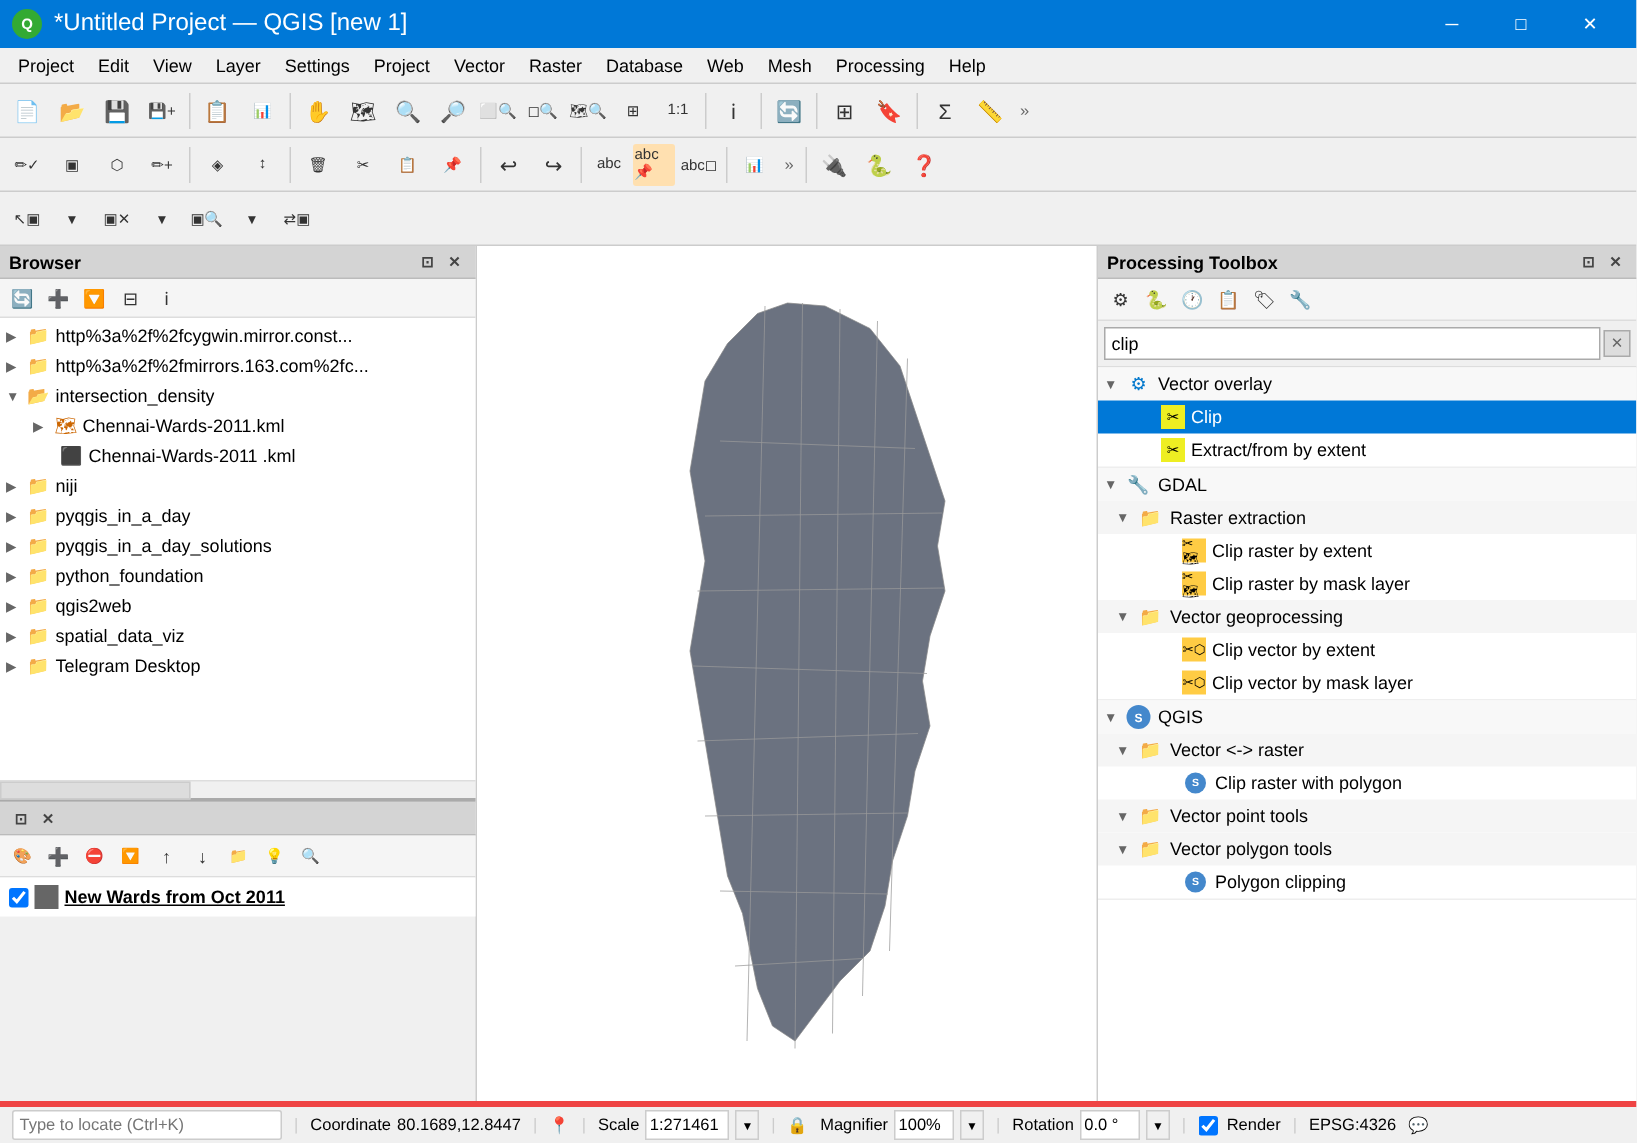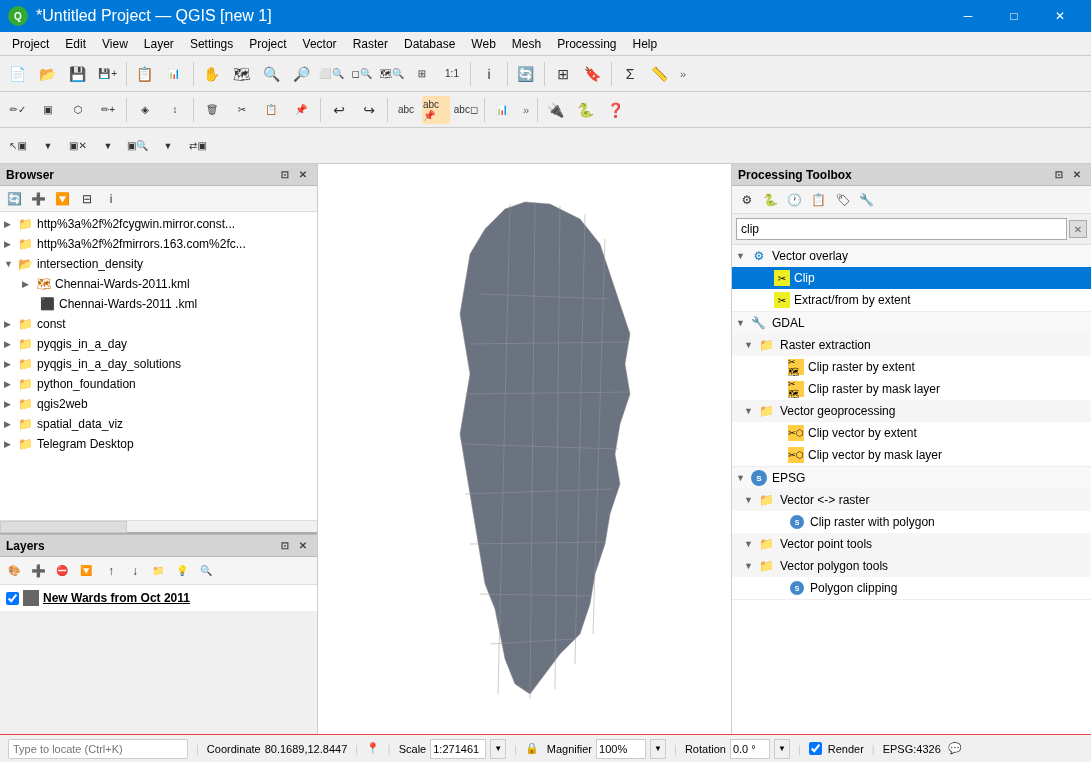--- a/index.html
+++ b/index.html
@@ -294,21 +294,21 @@
     }
     .tb-subitem.selected { background: #0078d7; }
     .tb-subitem.selected .tb-item-label { color: white; }
     .tb-icon { width: 18px; height: 18px; margin-right: 4px; flex-shrink: 0; display: flex; align-items: center; justify-content: center; }
     .tb-item-label { font-size: 12px; }
     .tb-arrow { width: 14px; font-size: 9px; color: #666; flex-shrink: 0; }
 
     
     #status-bar {
       background: #f0f0f0;
-      border-top: 1px solid #ef4444;
+      border-top: 4px solid #ef4444;
       height: 28px;
       display: flex;
       align-items: center;
       padding: 0 8px;
       gap: 8px;
       font-size: 11px;
     }
     .status-item {
       display: flex;
       align-items: center;
@@ -330,21 +330,21 @@
     }
     .status-dropdown {
       width: 16px; height: 20px;
       border: 1px solid #ccc;
       background: #f0f0f0;
       cursor: pointer;
       font-size: 8px;
       display: flex; align-items: center; justify-content: center;
     }
     .magnifier-input {
-      width: 50px; height: 20px;
+      width: 40px; height: 20px;
       border: 1px solid #ccc;
       padding: 0 2px;
       font-size: 11px;
     }
     .rotation-input {
       width: 40px; height: 20px;
       border: 1px solid #ccc;
       padding: 0 2px;
       font-size: 11px;
     }
@@ -527,21 +527,21 @@
         </div>
 
         <div class="tree-item" style="padding-left:40px;">
           <span class="tree-icon" style="color:#0055cc;">⬛</span>
           <span class="tree-label">Chennai-Wards-2011 .kml</span>
         </div>
 
         <div class="tree-item" style="padding-left:4px;">
           <span class="tree-arrow">▶</span>
           <span class="tree-icon">📁</span>
-          <span class="tree-label">const</span>
+          <span class="tree-label">niji</span>
         </div>
 
         <div class="tree-item" style="padding-left:4px;">
           <span class="tree-arrow">▶</span>
           <span class="tree-icon">📁</span>
           <span class="tree-label">pyqgis_in_a_day</span>
         </div>
 
         <div class="tree-item" style="padding-left:4px;">
           <span class="tree-arrow">▶</span>
@@ -574,21 +574,20 @@
         </div>
       </div>
 
       <div class="scrollbar-hint">
         <div class="h-scrollbar" style="width:40%; margin-left:0;"></div>
       </div>
     </div>
 
     <div id="layers-panel">
       <div class="panel-header">
-        <span class="panel-title">Layers</span>
         <div class="panel-controls">
           <div class="panel-ctrl-btn">⊡</div>
           <div class="panel-ctrl-btn">✕</div>
         </div>
       </div>
       <div class="layers-toolbar">
         <div class="panel-tb-btn" style="font-size:10px;">🎨</div>
         <div class="panel-tb-btn">➕</div>
         <div class="panel-tb-btn" style="font-size:10px;">⛔</div>
         <div class="panel-tb-btn" style="font-size:10px;">🔽</div>
@@ -754,21 +753,21 @@
           <span class="tb-item-label">Clip vector by mask layer</span>
         </div>
       </div>
 
       <div class="tb-group">
         <div class="tb-group-header">
           <span class="tb-arrow">▼</span>
           <span class="tb-icon">
             <div class="saga-icon">S</div>
           </span>
-          <span class="tb-item-label">EPSG</span>
+          <span class="tb-item-label">QGIS</span>
         </div>
 
         <div class="tb-subgroup-header">
           <span class="tb-arrow">▼</span>
           <span class="tb-icon">📁</span>
           <span class="tb-item-label">Vector &lt;-&gt; raster</span>
         </div>
         <div class="tb-subitem">
           <span style="width:28px;"></span>
           <span class="tb-icon">

